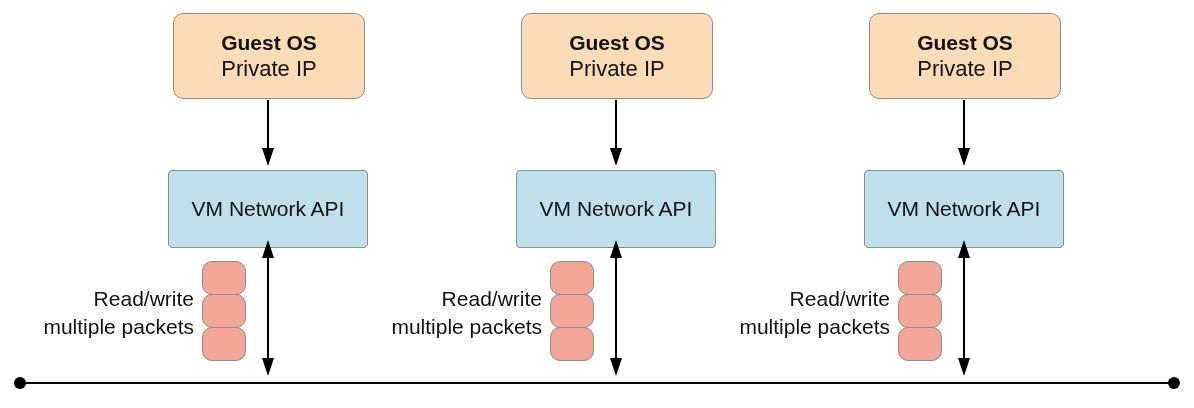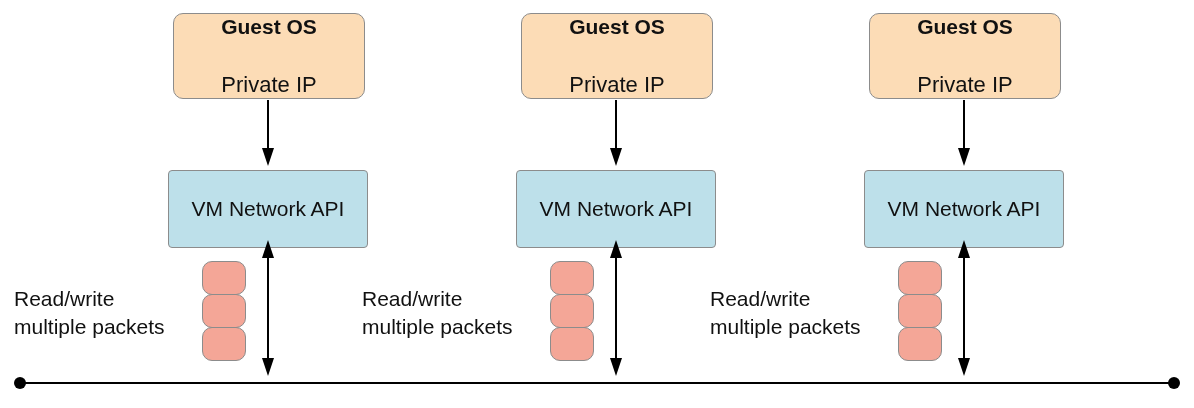--- a/index.html
+++ b/index.html
@@ -1,22 +1,22 @@
 <!DOCTYPE html>
 <html><head>
 <meta charset="utf-8">
 <style>
   html,body{margin:0;padding:0;background:#ffffff;}
   body{width:1194px;height:408px;position:relative;overflow:hidden;font-family:"Liberation Sans",sans-serif;color:#111;}
-  .guest{position:absolute;top:13px;width:192px;height:86px;background:#fcdcb6;border:1.5px solid #8c8c8c;border-radius:10px;box-sizing:border-box;display:flex;flex-direction:column;align-items:center;justify-content:space-between;}
+  .guest{position:absolute;top:13px;width:192px;height:86px;background:#fcdcb6;border:1.5px solid #8c8c8c;border-radius:10px;box-sizing:border-box;display:flex;flex-direction:column;align-items:center;justify-content:center;}
   .guest .t1{font-weight:bold;font-size:21px;line-height:26px;}
   .guest .t2{font-size:22px;line-height:26px;}
   .vm{position:absolute;top:170px;width:200px;height:78px;background:#bde0ea;border:1.5px solid #8c8c8c;border-radius:4px;box-sizing:border-box;display:flex;align-items:center;justify-content:center;font-size:21px;}
   .pkt{position:absolute;width:44px;height:34px;background:#f4a697;border:1.5px solid #8c8c8c;border-radius:10px;box-sizing:border-box;}
-  .lbl{position:absolute;top:285px;width:180px;text-align:left;font-size:21px;line-height:28px;}
+  .lbl{position:absolute;top:285px;width:180px;text-align:right;font-size:21px;line-height:28px;}
   svg{position:absolute;left:0;top:0;}
 </style>
 </head>
 <body>
 
 <div class="guest" style="left:173px">
   <div class="t1">Guest OS</div>
   <div class="t2">Private IP</div>
 </div>
 <div class="vm" style="left:168px">VM Network API</div>

